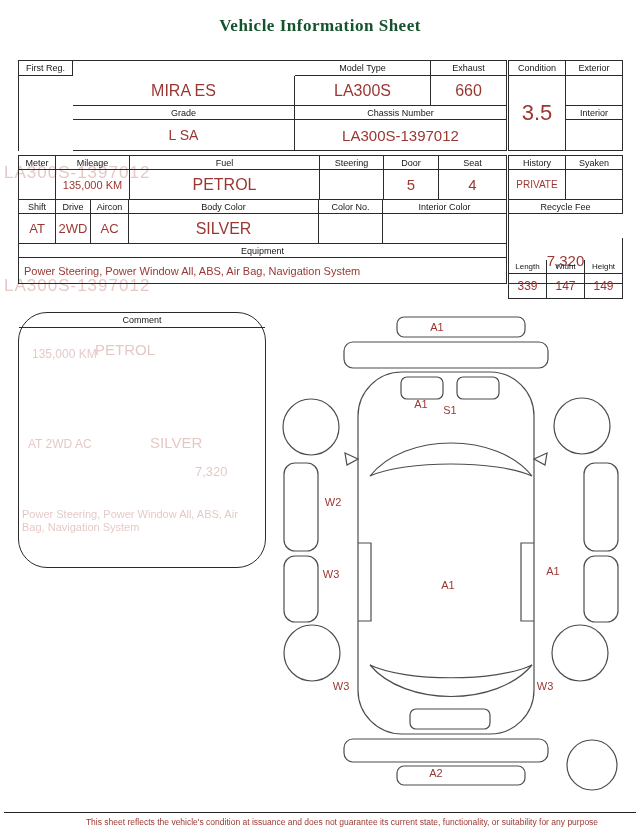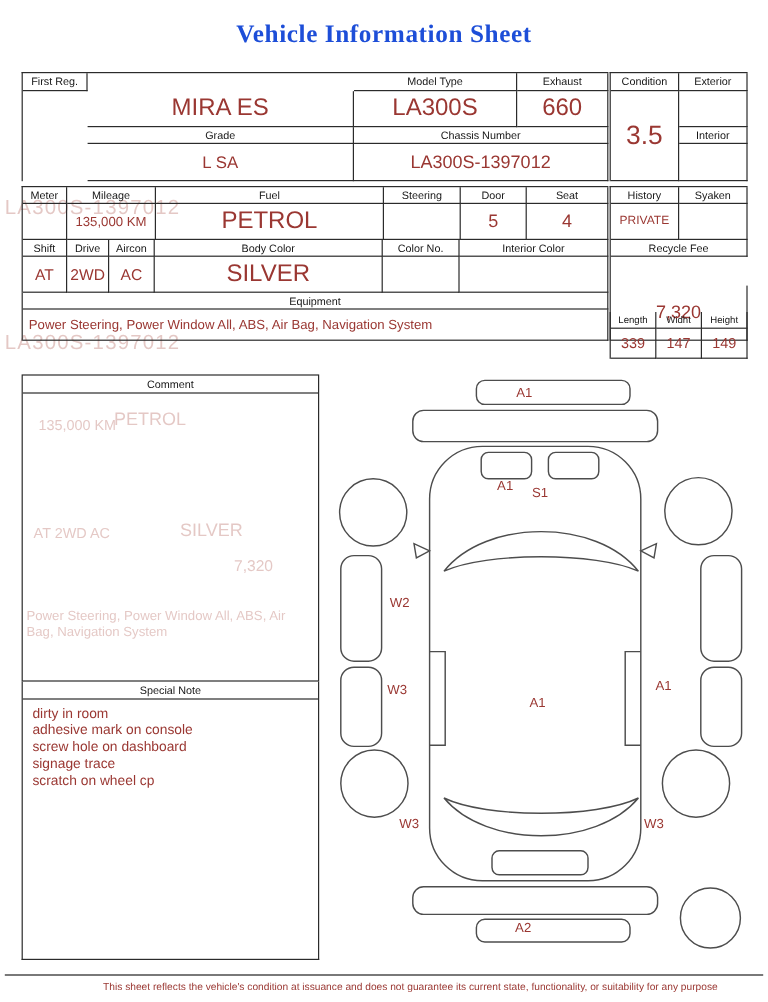--- a/index.html
+++ b/index.html
@@ -5,39 +5,39 @@
   * { box-sizing: border-box; margin: 0; padding: 0; }
   html,body { background:#fff; }
   .page {
     position: relative; width: 640px; height: 835px; margin: 0 auto;
     background: #ffffff; font-family: "Liberation Sans", sans-serif;
     overflow: hidden;
   }
   .title {
     position: absolute; top: 16px; left: 0; width: 100%;
     text-align: center; font-family: "Liberation Serif", serif;
-    font-size: 21px; font-weight: 700; color: #1d4ed8; letter-spacing: .5px;
+    font-size: 17px; font-weight: 700; color: #14532d; letter-spacing: .5px;
   }
   .grid {
     position: absolute; display: grid;
     border-top: 1px solid #2b2b2b; border-left: 1px solid #2b2b2b;
     background: transparent;
   }
   .grid.nt { border-top: none; }
   .cell {
     border-right: 1px solid #2b2b2b; border-bottom: 1px solid #2b2b2b;
     display: flex; align-items: center; justify-content: center;
     overflow: hidden; text-align: center;
   }
   .hdr { font-size: 9px; color: #161616; }
   .hdr8 { font-size: 8px; }
   .val { color: #9a3732; }
   .fs10{font-size:10px} .fs11{font-size:11px} .fs12{font-size:12px}
   .fs13{font-size:13px} .fs14{font-size:14px} .fs15{font-size:15px}
-  .fs16{font-size:20px} .fs17{font-size:17px} .fs22{font-size:22px}
+  .fs16{font-size:16px} .fs17{font-size:17px} .fs22{font-size:22px}
   .la { justify-content: flex-start; padding-left: 5px; text-align: left; }
   .box {
     position: absolute; border: 1px solid #2b2b2b; background: transparent;
   }
   .box-hdr {
     height: 15px; border-bottom: 1px solid #2b2b2b;
     display: flex; align-items: center; justify-content: center;
     font-size: 9px; color: #161616;
   }
   .notes { padding: 5px 8px; }
@@ -148,34 +148,24 @@
 
   <div class="grid nt" style="left:508px;top:260px;grid-template-columns:38px 38px 38px;grid-template-rows:14px 25px;">
     <div class="cell hdr hdr8">Length</div>
     <div class="cell hdr hdr8">Widht</div>
     <div class="cell hdr hdr8">Height</div>
     <div class="cell val fs12">339</div>
     <div class="cell val fs12">147</div>
     <div class="cell val fs12">149</div>
   </div>
 
-  <div class="box" style="left:18px;top:312px;width:248px;height:256px;">
+  <div class="box" style="left:18px;top:312px;width:248px;height:256px;border-radius:29px;">
     <div class="box-hdr">Comment</div>
   </div>
 
-  <div class="box" style="left:18px;top:568px;width:248px;height:232px;border-top:none;">
-    <div class="box-hdr">Special Note</div>
-    <div class="notes">
-      <div class="note-item">dirty in room</div>
-      <div class="note-item">adhesive mark on console</div>
-      <div class="note-item">screw hole on dashboard</div>
-      <div class="note-item">signage trace</div>
-      <div class="note-item">scratch on wheel cp</div>
-    </div>
-  </div>
 
   <svg class="diagram" viewBox="0 0 360 480" style="left:270px;top:313px;width:360px;height:480px;">
     <g fill="none" stroke="#4d4d4d" stroke-width="1.2">
       <rect x="127" y="4" width="128" height="20" rx="7"></rect>
       <rect x="74" y="29" width="204" height="26" rx="9"></rect>
       <rect x="88" y="59" width="176" height="362" rx="44"></rect>
       <rect x="131" y="64" width="42" height="22" rx="6"></rect>
       <rect x="187" y="64" width="42" height="22" rx="6"></rect>
       <path d="M100 163 C 135 119, 227 119, 262 163 C 227 147, 135 147, 100 163 Z"></path>
       <path d="M88 146 l-13 -6 l2 12 z"></path>

